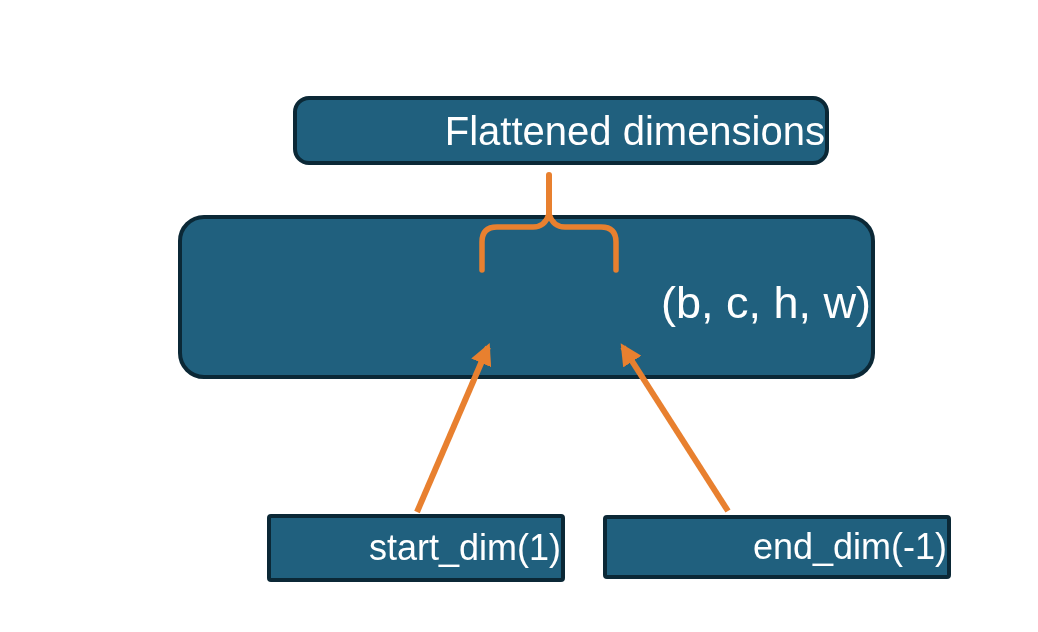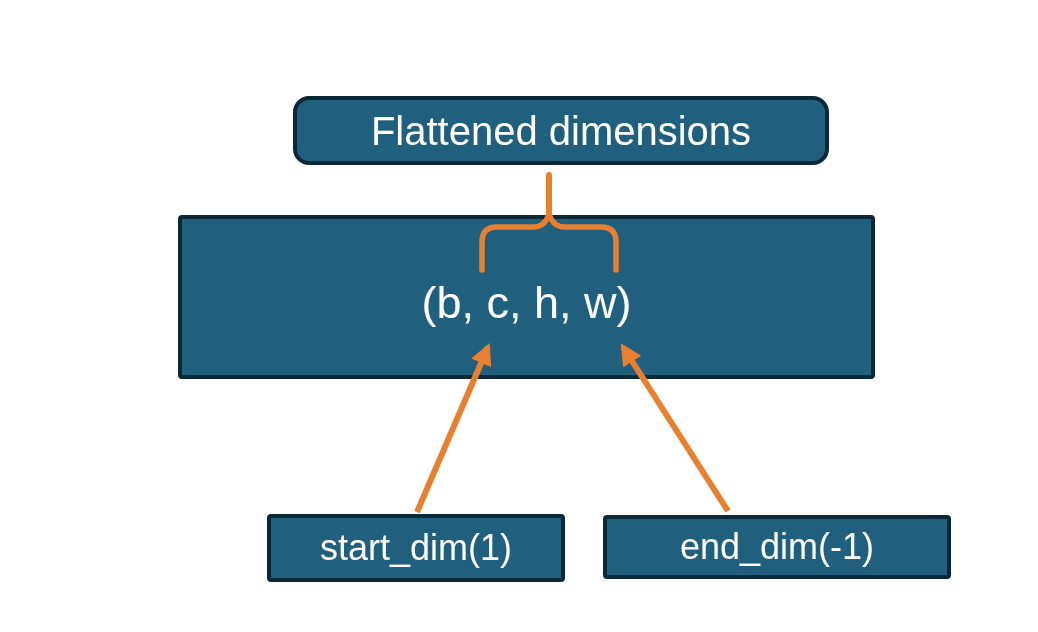--- a/index.html
+++ b/index.html
@@ -22,35 +22,35 @@
     background: var(--background);
     overflow: hidden;
   }
   .node {
     position: absolute;
     background: var(--box-fill);
     border: 4px solid var(--box-border);
     color: var(--text-color);
     display: flex;
     align-items: center;
-    justify-content: center;
+    justify-content: flex-end;
     text-align: center;
     line-height: 1;
     white-space: nowrap;
   }
   .node.top-label {
     left: 293px; top: 96px;
     width: 536px; height: 69px;
     border-radius: 16px;
     font-size: 40px;
   }
   .node.tensor {
     left: 178px; top: 215px;
     width: 697px; height: 164px;
-    border-radius: 4px;
+    border-radius: 26px;
     font-size: 45px;
     padding-top: 10px;
   }
   .node.dim-box {
     border-radius: 4px;
     font-size: 36px;
   }
   .node.start-dim {
     left: 267px; top: 514px;
     width: 298px; height: 68px;

